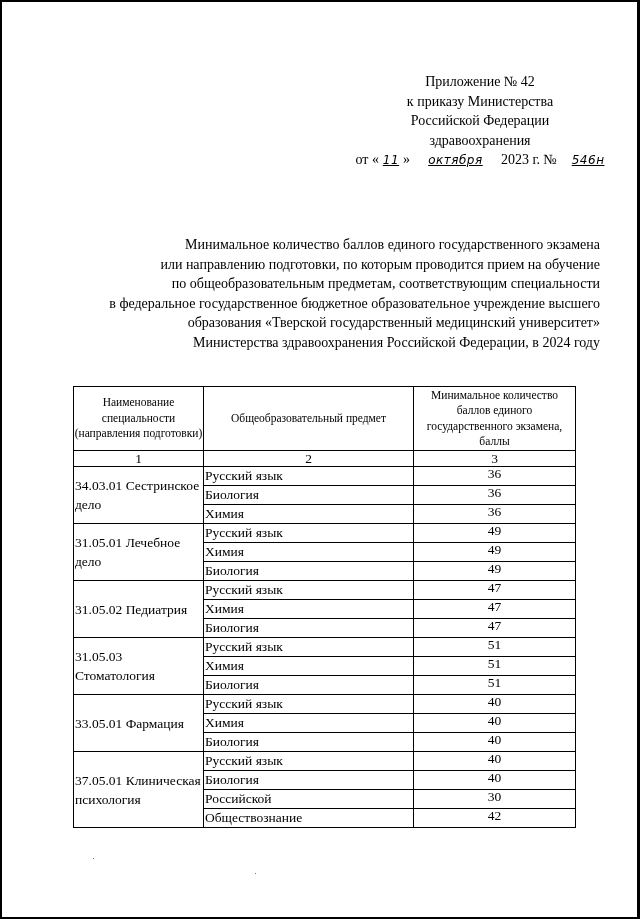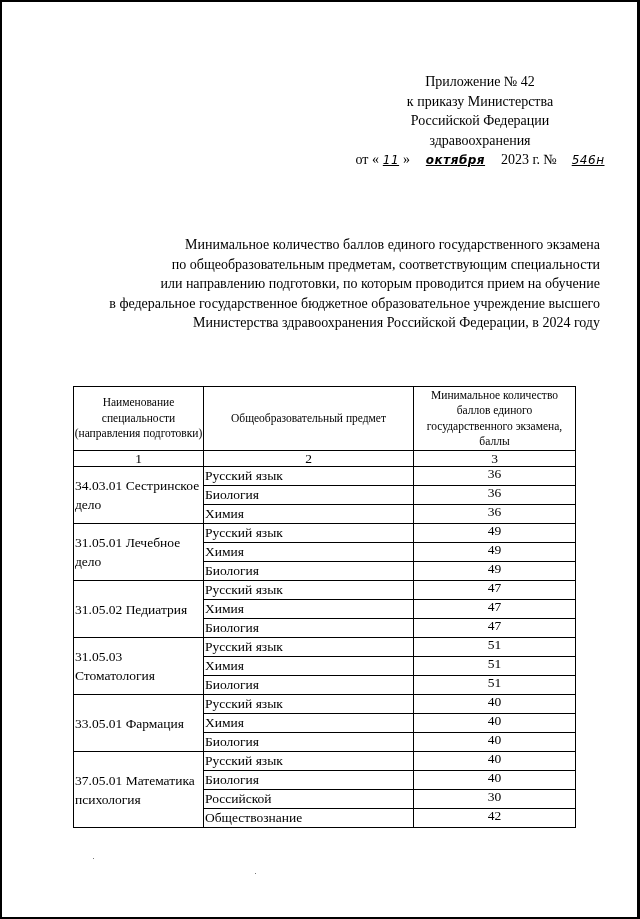--- a/index.html
+++ b/index.html
@@ -10,21 +10,21 @@
     .page-border-right { position: absolute; right: 0; top: 0; width: 3px; height: 919px; background: #000; }
     .page-border-bottom { position: absolute; left: 0; bottom: 0; width: 640px; height: 2px; background: #000; }
 
     .appendix { position: absolute; left: 320px; top: 72px; width: 320px; text-align: center;
                 font-size: 14px; line-height: 19.5px; }
     .appendix .line { display: block; }
     .order-line { display: block; white-space: nowrap; }
     .hw { font-family: "DejaVu Sans", sans-serif; font-style: italic; font-size: 12px;
           text-decoration: underline; letter-spacing: 0.5px; display: inline-block; }
     .hw.day { width: 24px; }
-    .hw.month { width: 84px; text-align: center; font-weight: bold; }
+    .hw.month { width: 84px; text-align: center; }
     .hw.num { width: 44px; text-align: right; }
 
     .title { position: absolute; left: 60px; top: 235px; width: 540px; text-align: right;
              font-size: 14px; line-height: 19.6px; }
     .title .line { display: block; white-space: nowrap; }
 
     table.scores { position: absolute; left: 73px; top: 386px; width: 502px;
                    border-collapse: collapse; table-layout: fixed; font-size: 13.5px; }
     table.scores td, table.scores th { border: 1.3px solid #000; padding: 0; font-weight: normal; }
     col.c1 { width: 130px; } col.c2 { width: 210px; } col.c3 { width: 162px; }
@@ -51,23 +51,24 @@
   <span class="order-line">
     <span>от «</span><span class="hw day">11</span><span>»</span>
     <span class="hw month">октября</span>
     <span>2023 г. №</span>
     <span class="hw num">546н</span>
   </span>
 </div>
 
 <div class="title">
   <span class="line">Минимальное количество баллов единого государственного экзамена</span>
+  <span class="line">или направлению подготовки, по которым проводится прием на обучение</span>
   <span class="line">по общеобразовательным предметам, соответствующим специальности</span>
-  <span class="line">или направлению подготовки, по которым проводится прием на обучение</span>
   <span class="line">в федеральное государственное бюджетное образовательное учреждение высшего</span>
+  <span class="line">образования «Тверской государственный медицинский университет»</span>
   <span class="line">Министерства здравоохранения Российской Федерации, в 2024 году</span>
 </div>
 
 <table class="scores">
   <colgroup>
       <col class="c1">
       <col class="c2">
       <col class="c3">
     </colgroup>
   <tbody>
@@ -146,21 +147,21 @@
   <tr>
     <td class="subj">Химия</td>
     <td class="score">40</td>
   </tr>
   <tr>
     <td class="subj">Биология</td>
     <td class="score">40</td>
   </tr>
 
   <tr>
-    <td class="spec" rowspan="4">37.05.01 Математика психология</td>
+    <td class="spec" rowspan="4">37.05.01 Клиническая психология</td>
     <td class="subj">Русский язык</td>
     <td class="score">40</td>
   </tr>
   <tr>
     <td class="subj">Биология</td>
     <td class="score">40</td>
   </tr>
   <tr>
     <td class="subj">Российской</td>
     <td class="score">30</td>

